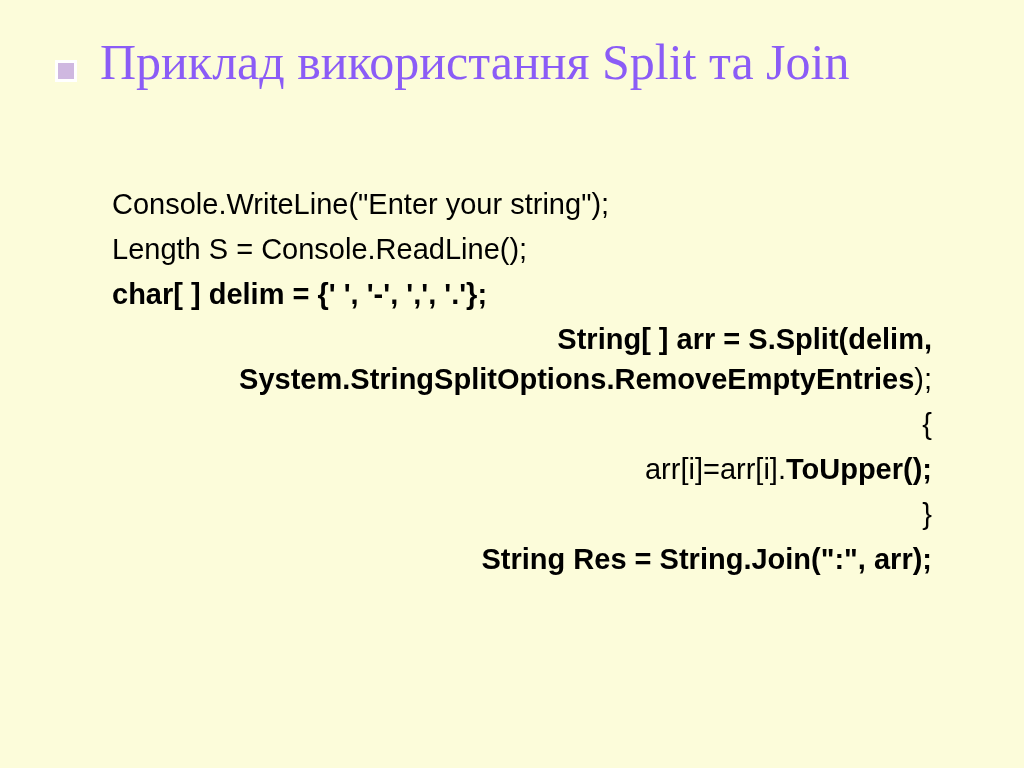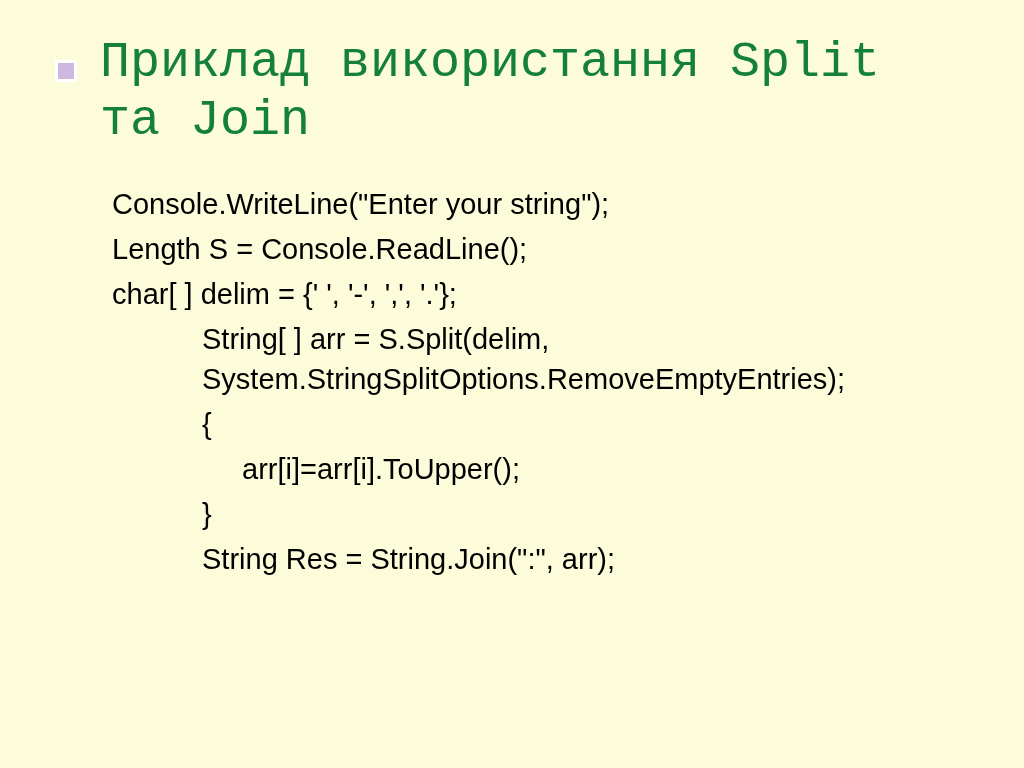--- a/index.html
+++ b/index.html
@@ -28,46 +28,48 @@
     height: 22px;
     background: #cfb8e0;
     border: 3px solid #ffffff;
     box-sizing: border-box;
   }
   .title {
     position: absolute;
     left: 100px;
     top: 34px;
     width: 870px;
-    font-family: Liberation Mono, monospace;
+    font-family: Liberation Serif, serif;
     font-size: 50px;
     line-height: 1.15;
-    color: #15803d;
+    color: #8b5cf6;
     font-weight: 400;
   }
   .body {
     position: absolute;
     left: 112px;
     top: 185px;
     width: 820px;
     font-size: 29px;
     line-height: 1.35;
     color: #000000;
   }
   .body .line {
     margin: 0 0 6px 0;
   }
   .indent1 {
     padding-left: 90px;
+    text-align: right;
   }
   .indent2 {
     padding-left: 130px;
+    text-align: right;
   }
   .bold {
-    font-weight: 400;
+    font-weight: 700;
   }
 </style>
 </head>
 <body>
 
 <div class="slide">
 
   <div class="bullet-square"></div>
 
   <div class="title">Приклад використання Split та Join</div>

